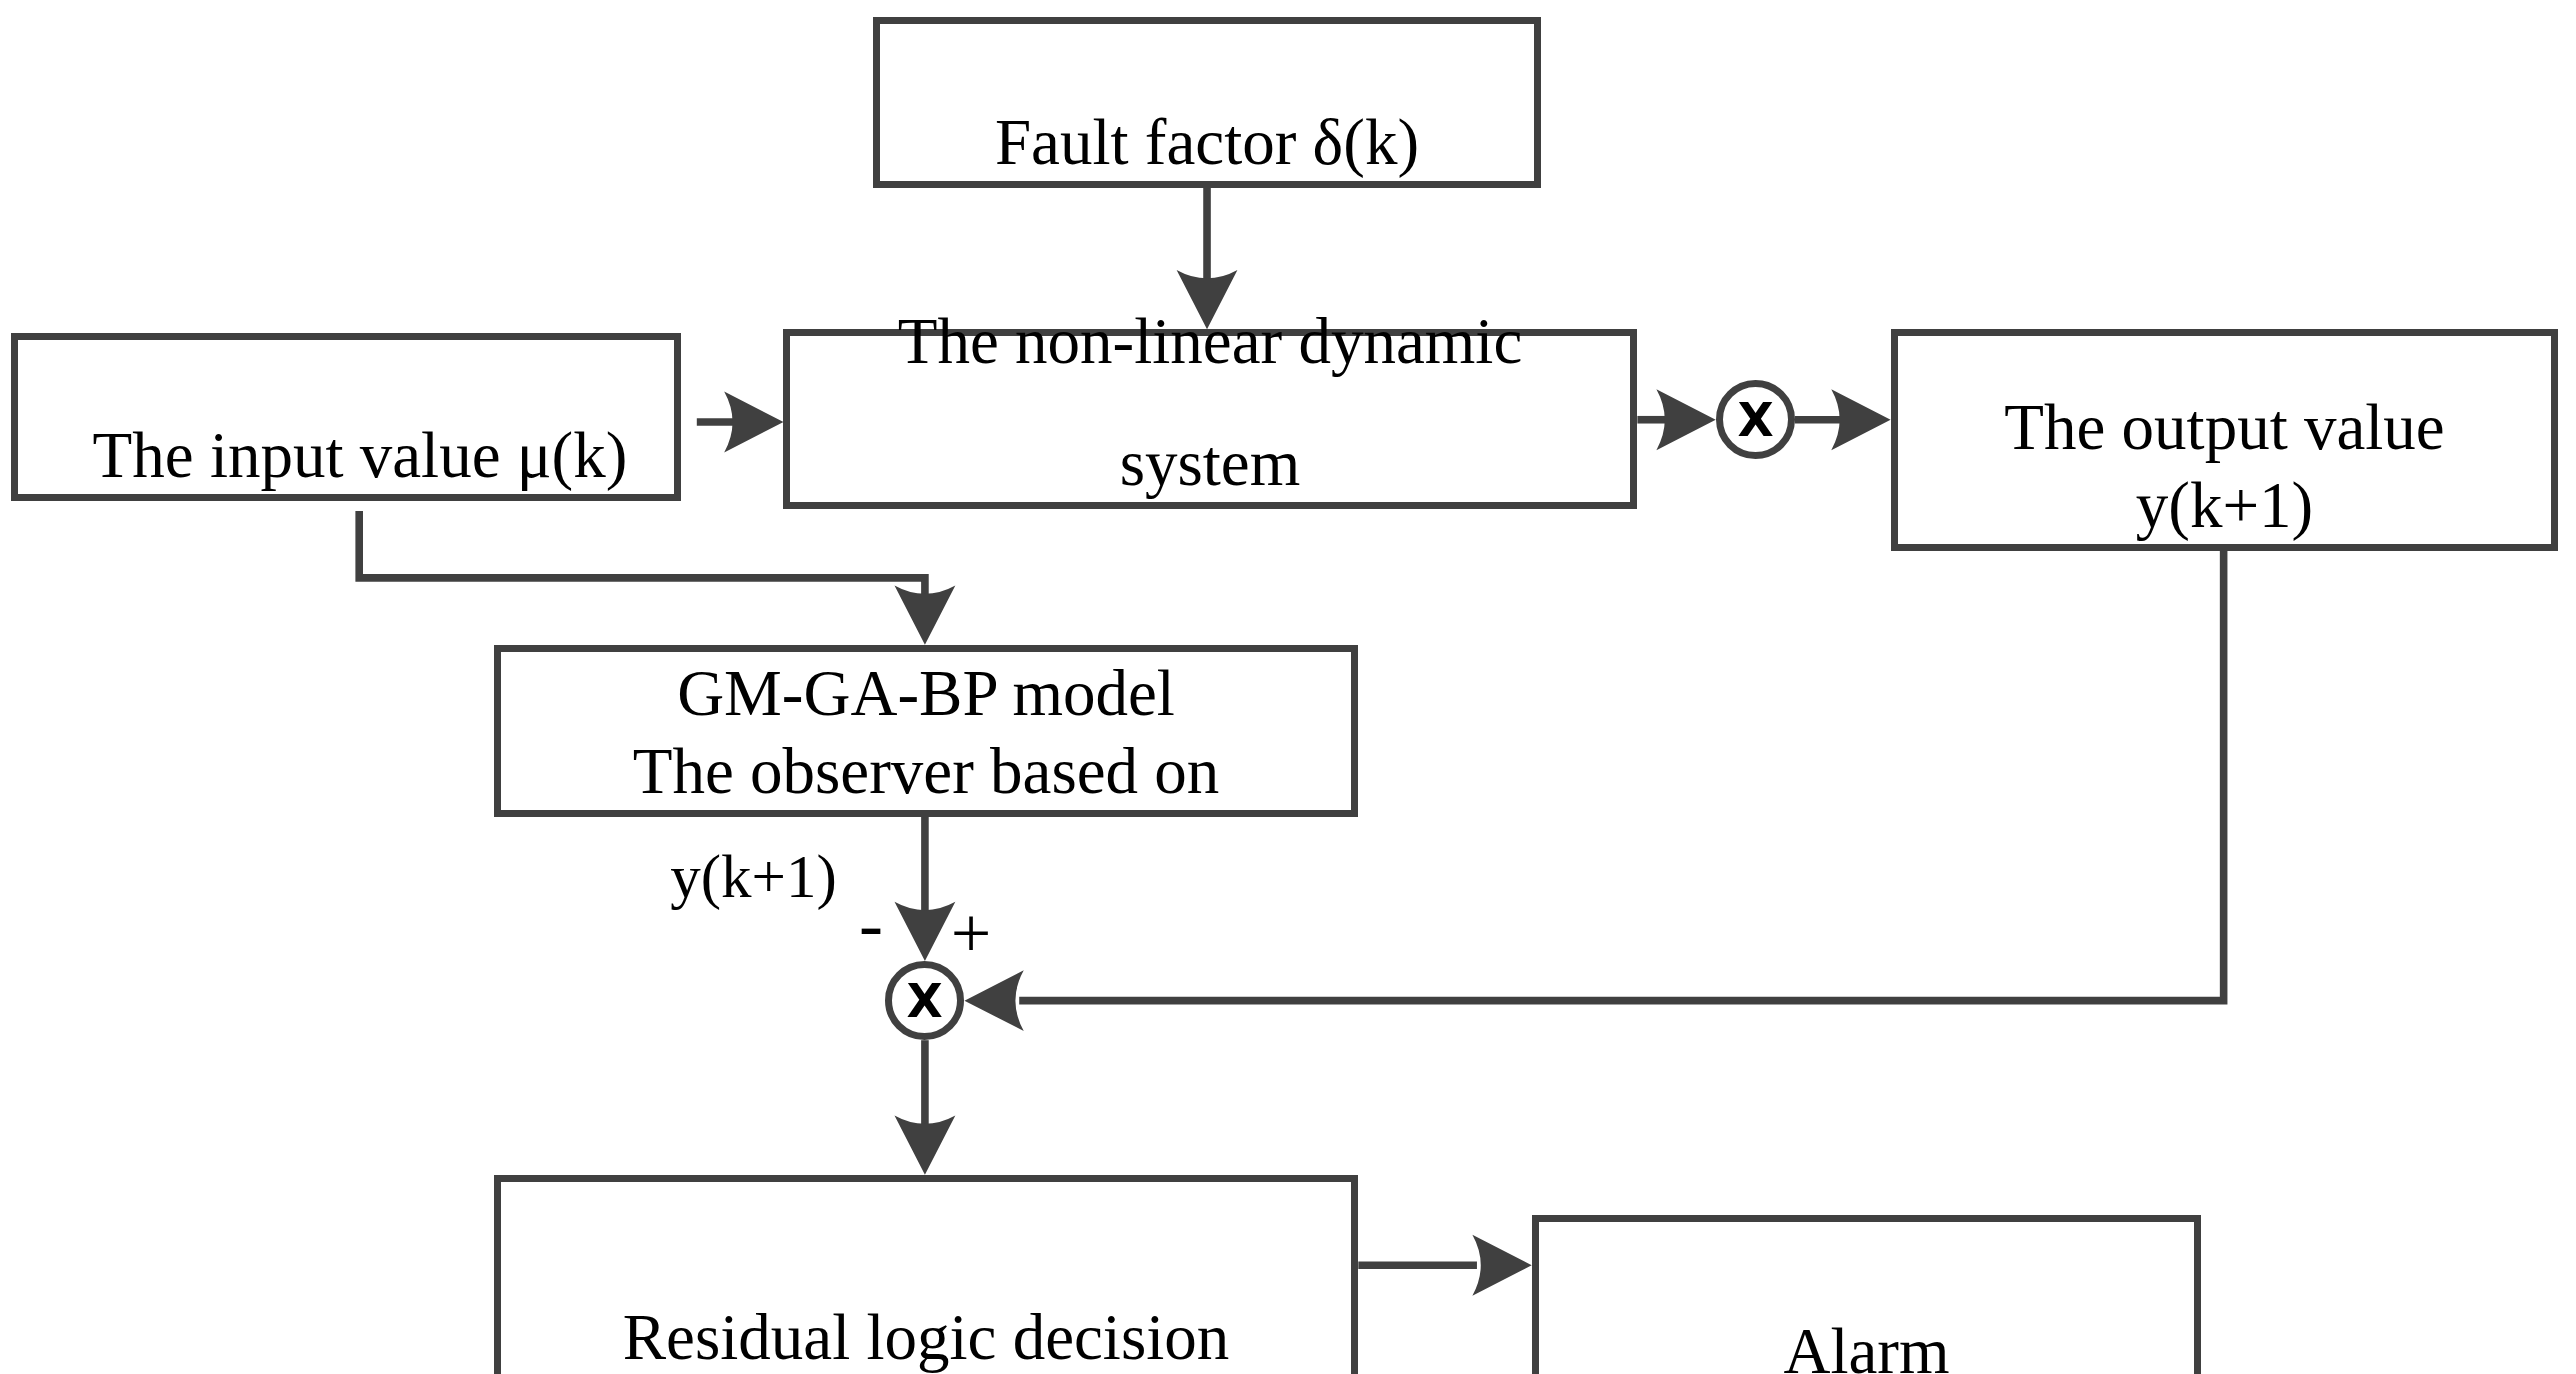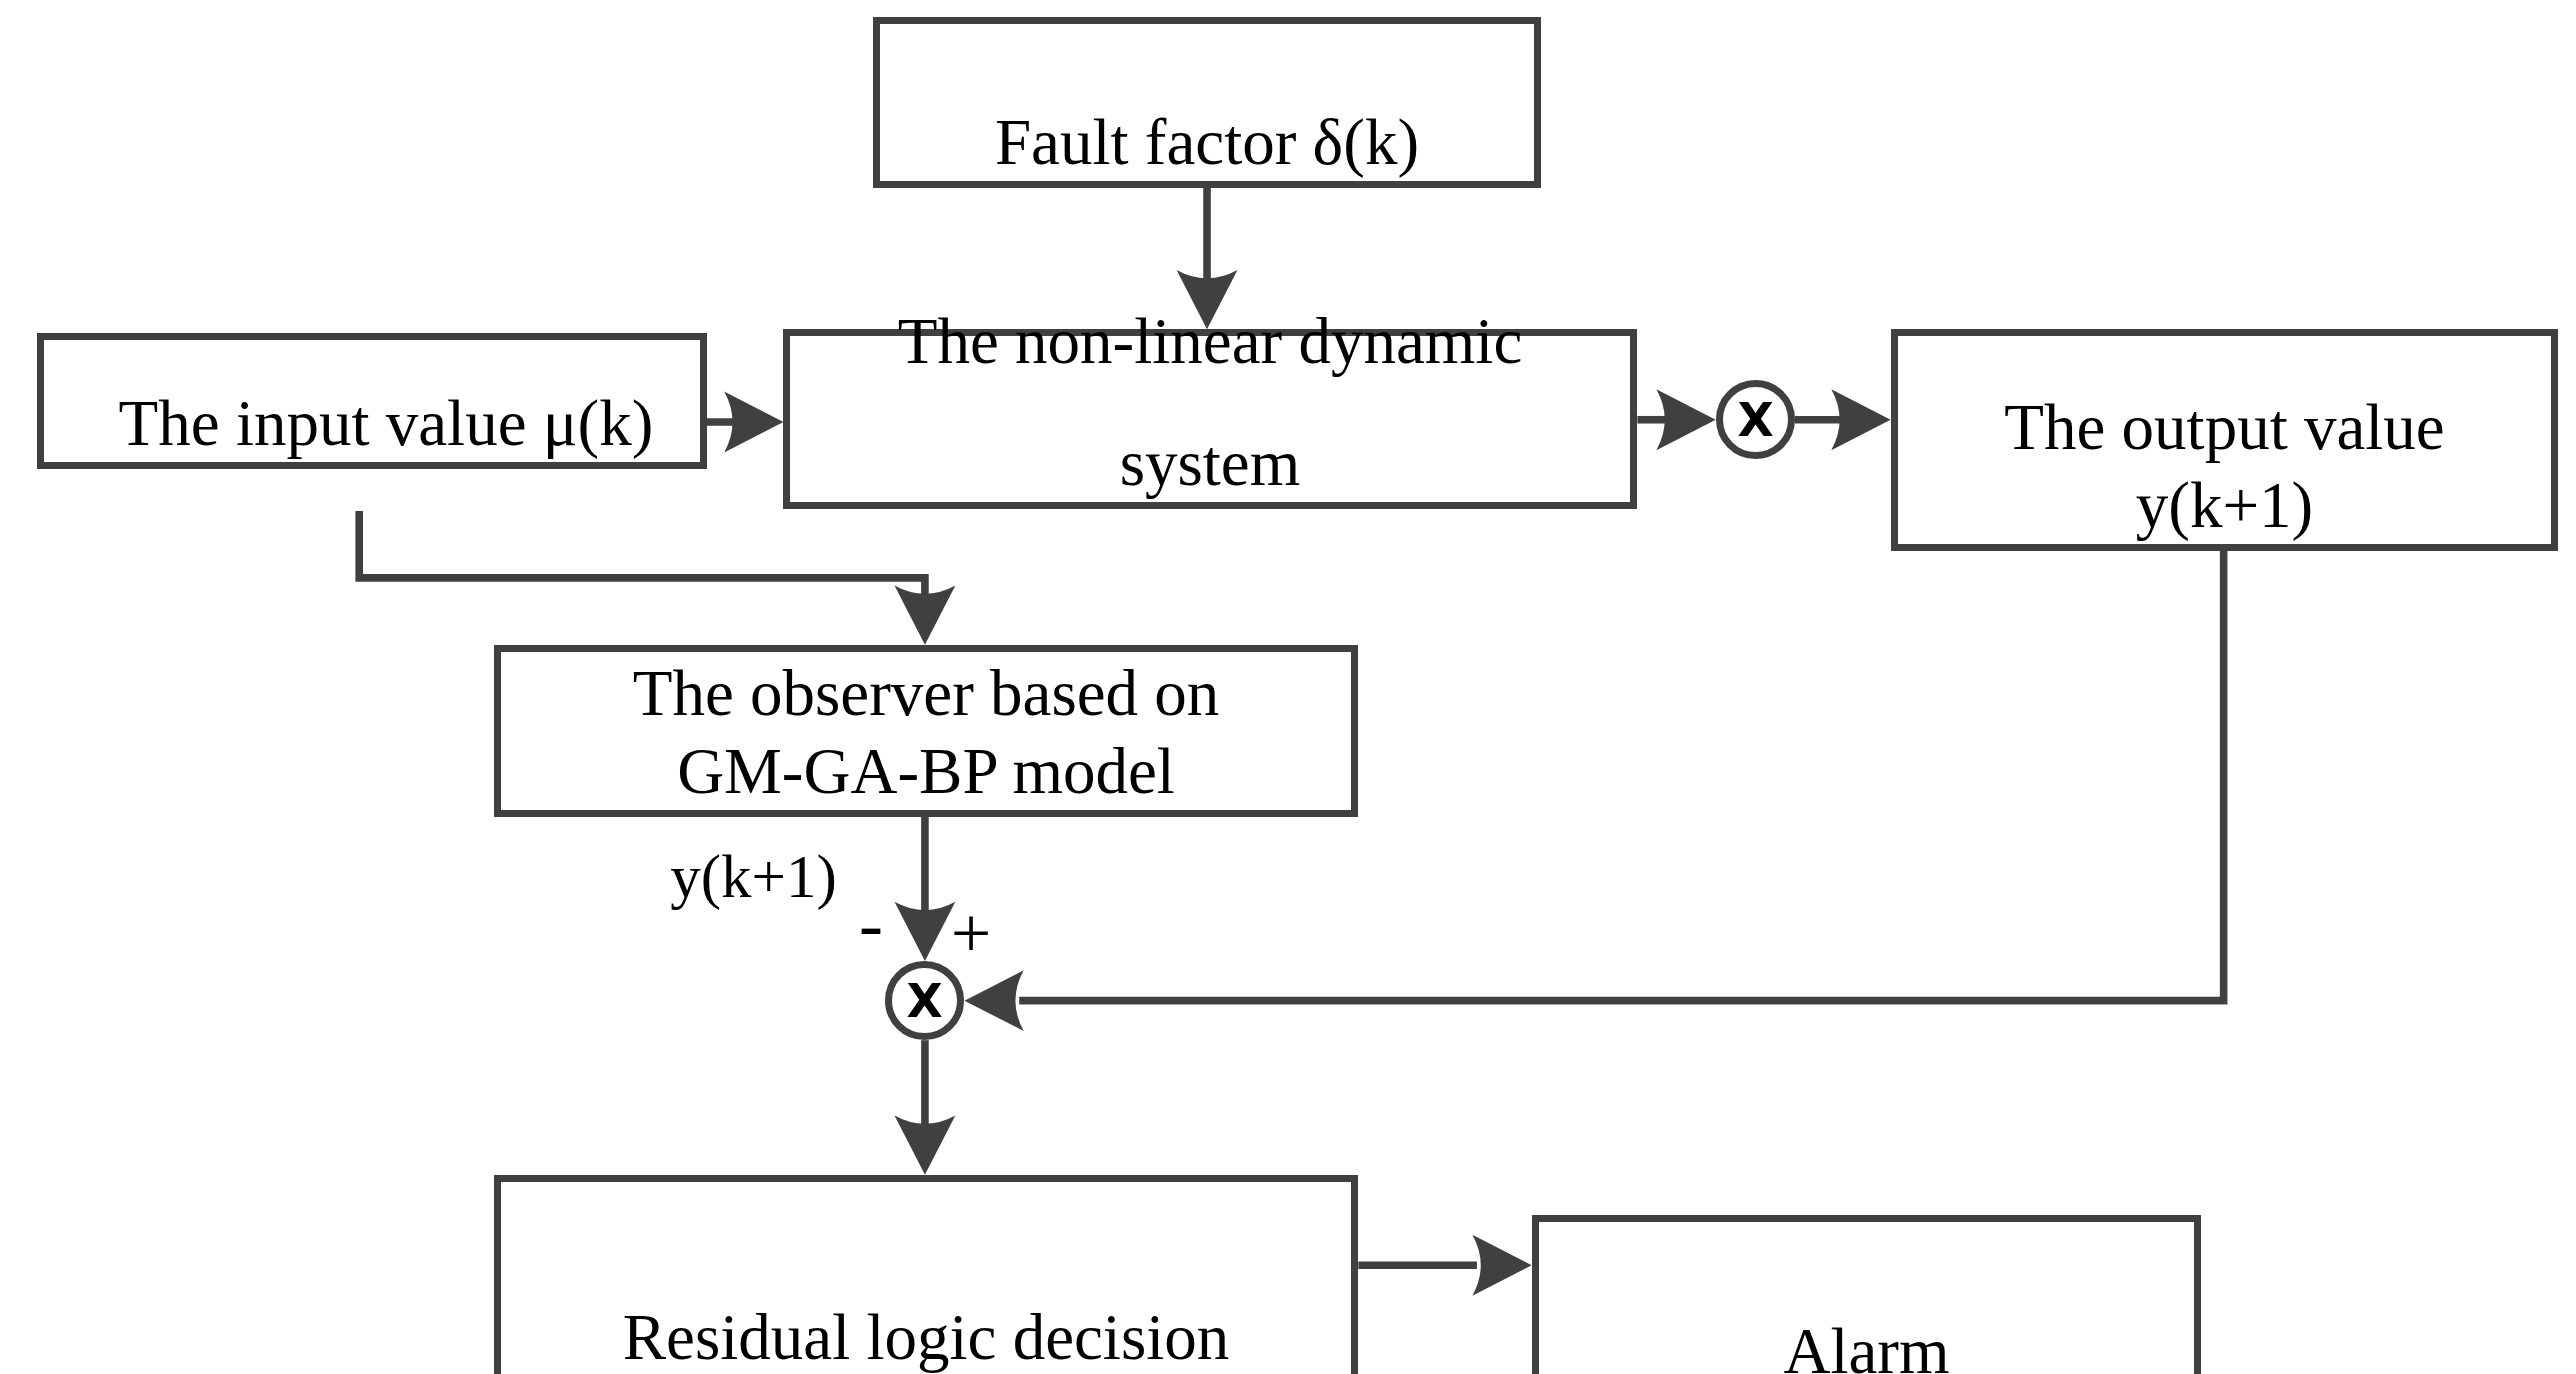--- a/index.html
+++ b/index.html
@@ -129,37 +129,37 @@
     <g>
       <line x1="1786" y1="1664" x2="1942" y2="1664"></line>
       <path d="M2014 1664 L1936 1624 Q1958 1664 1936 1704 Z"></path>
     </g>
   </svg>
 
   <div class="box" style="left:873px; top:16.7px; width:668px; height:171px;">
     <span>Fault factor δ(k)</span>
   </div>
 
-  <div class="box" style="left:37px; top:333px; width:670px; height:136px;padding-left:28px;">
+  <div class="box" style="left:11px; top:333px; width:670px; height:168px;padding-left:28px;">
     <span>The input value μ(k)</span>
   </div>
 
   <div class="box" style="left:783px; top:329px; width:854px; height:180px;gap:44px;">
     <span>The non-linear dynamic</span>
     <span>system</span>
   </div>
 
   <div class="box" style="left:1891px; top:329px; width:667px; height:222px;">
     <span>The output value</span>
     <span>y(k+1)</span>
   </div>
 
   <div class="box" style="left:494px; top:645px; width:864px; height:172px;">
+    <span>GM-GA-BP model</span>
     <span>The observer based on</span>
-    <span>GM-GA-BP model</span>
   </div>
 
   <div class="box" style="left:494px; top:1175px; width:864px; height:208px;">
     <span>Residual logic decision</span>
   </div>
 
   <div class="box" style="left:1532px; top:1174px; width:669px; height:182px;margin-top:41px;">
     <span>Alarm</span>
   </div>
 

